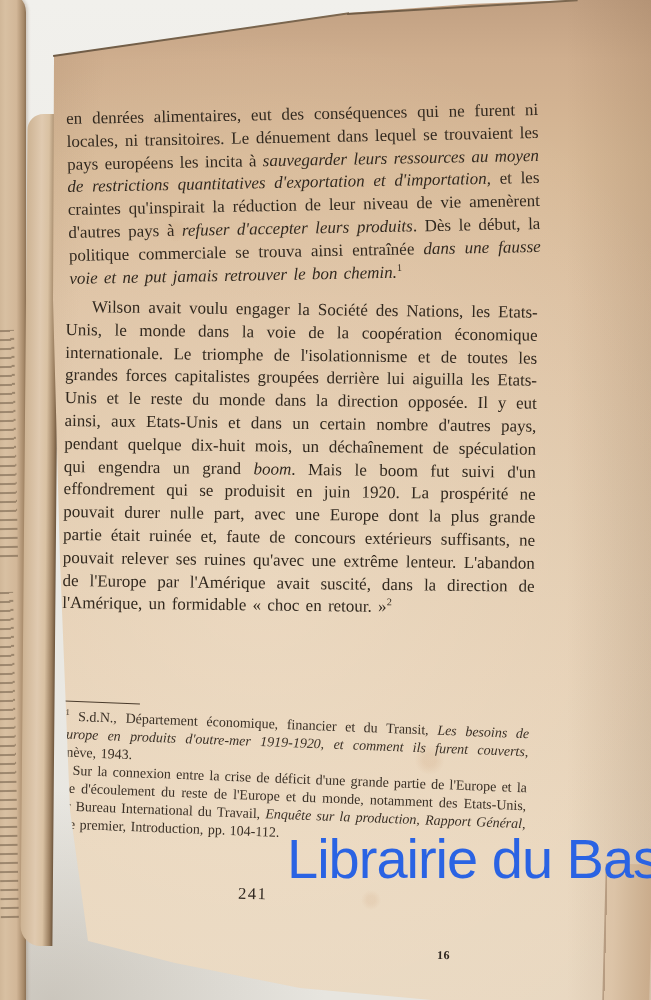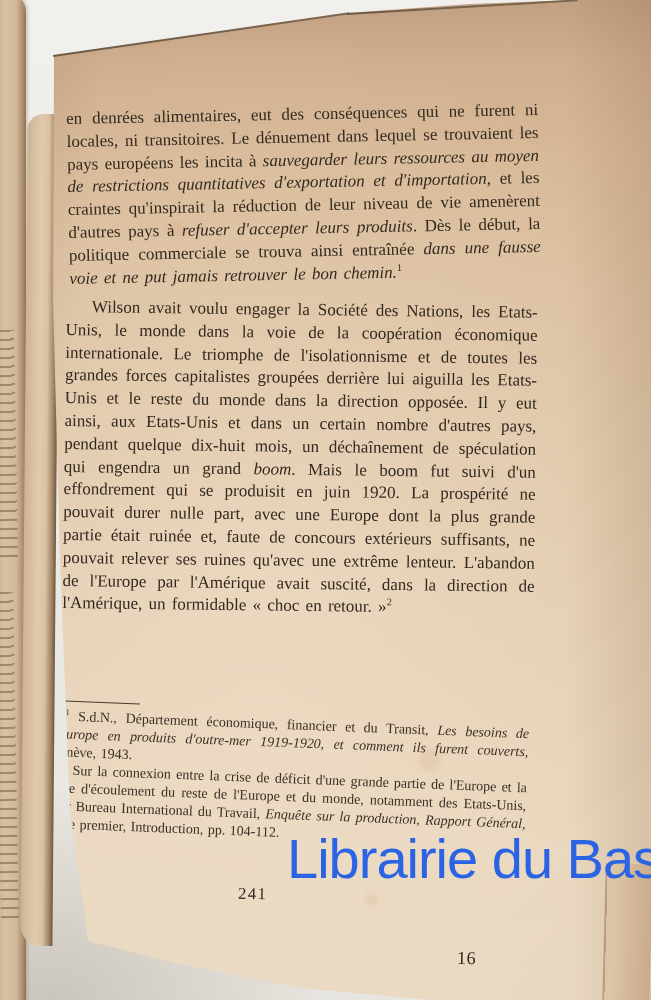--- a/index.html
+++ b/index.html
@@ -78,22 +78,22 @@
     text-align:justify;word-spacing:1px;
     transform:rotate(2.2deg);transform-origin:left top;
   }
   .fn-rule{width:88px;height:0;border-top:1.5px solid #4a3b2c;margin:0 0 6px 0;}
   .footnote{margin:0;text-indent:14px;}
   .page-number{
     position:absolute;left:238px;top:884px;
     font-size:16.5px;letter-spacing:1.5px;color:#2f2720;transform:rotate(1.2deg);
   }
   .signature-mark{
-    position:absolute;left:457px;top:948px;
-    font-size:18px;font-weight:normal;letter-spacing:.5px;color:#2f2720;transform:rotate(1deg);
+    position:absolute;left:437px;top:948px;
+    font-size:12px;font-weight:bold;letter-spacing:.5px;color:#2f2720;transform:rotate(1deg);
   }
   .watermark{
     position:absolute;left:287px;top:826px;
     font-family:"Liberation Sans", sans-serif;
     font-size:56px;letter-spacing:-1px;white-space:nowrap;
     z-index:50;
   }
 </style>
 </head>
 <body>

